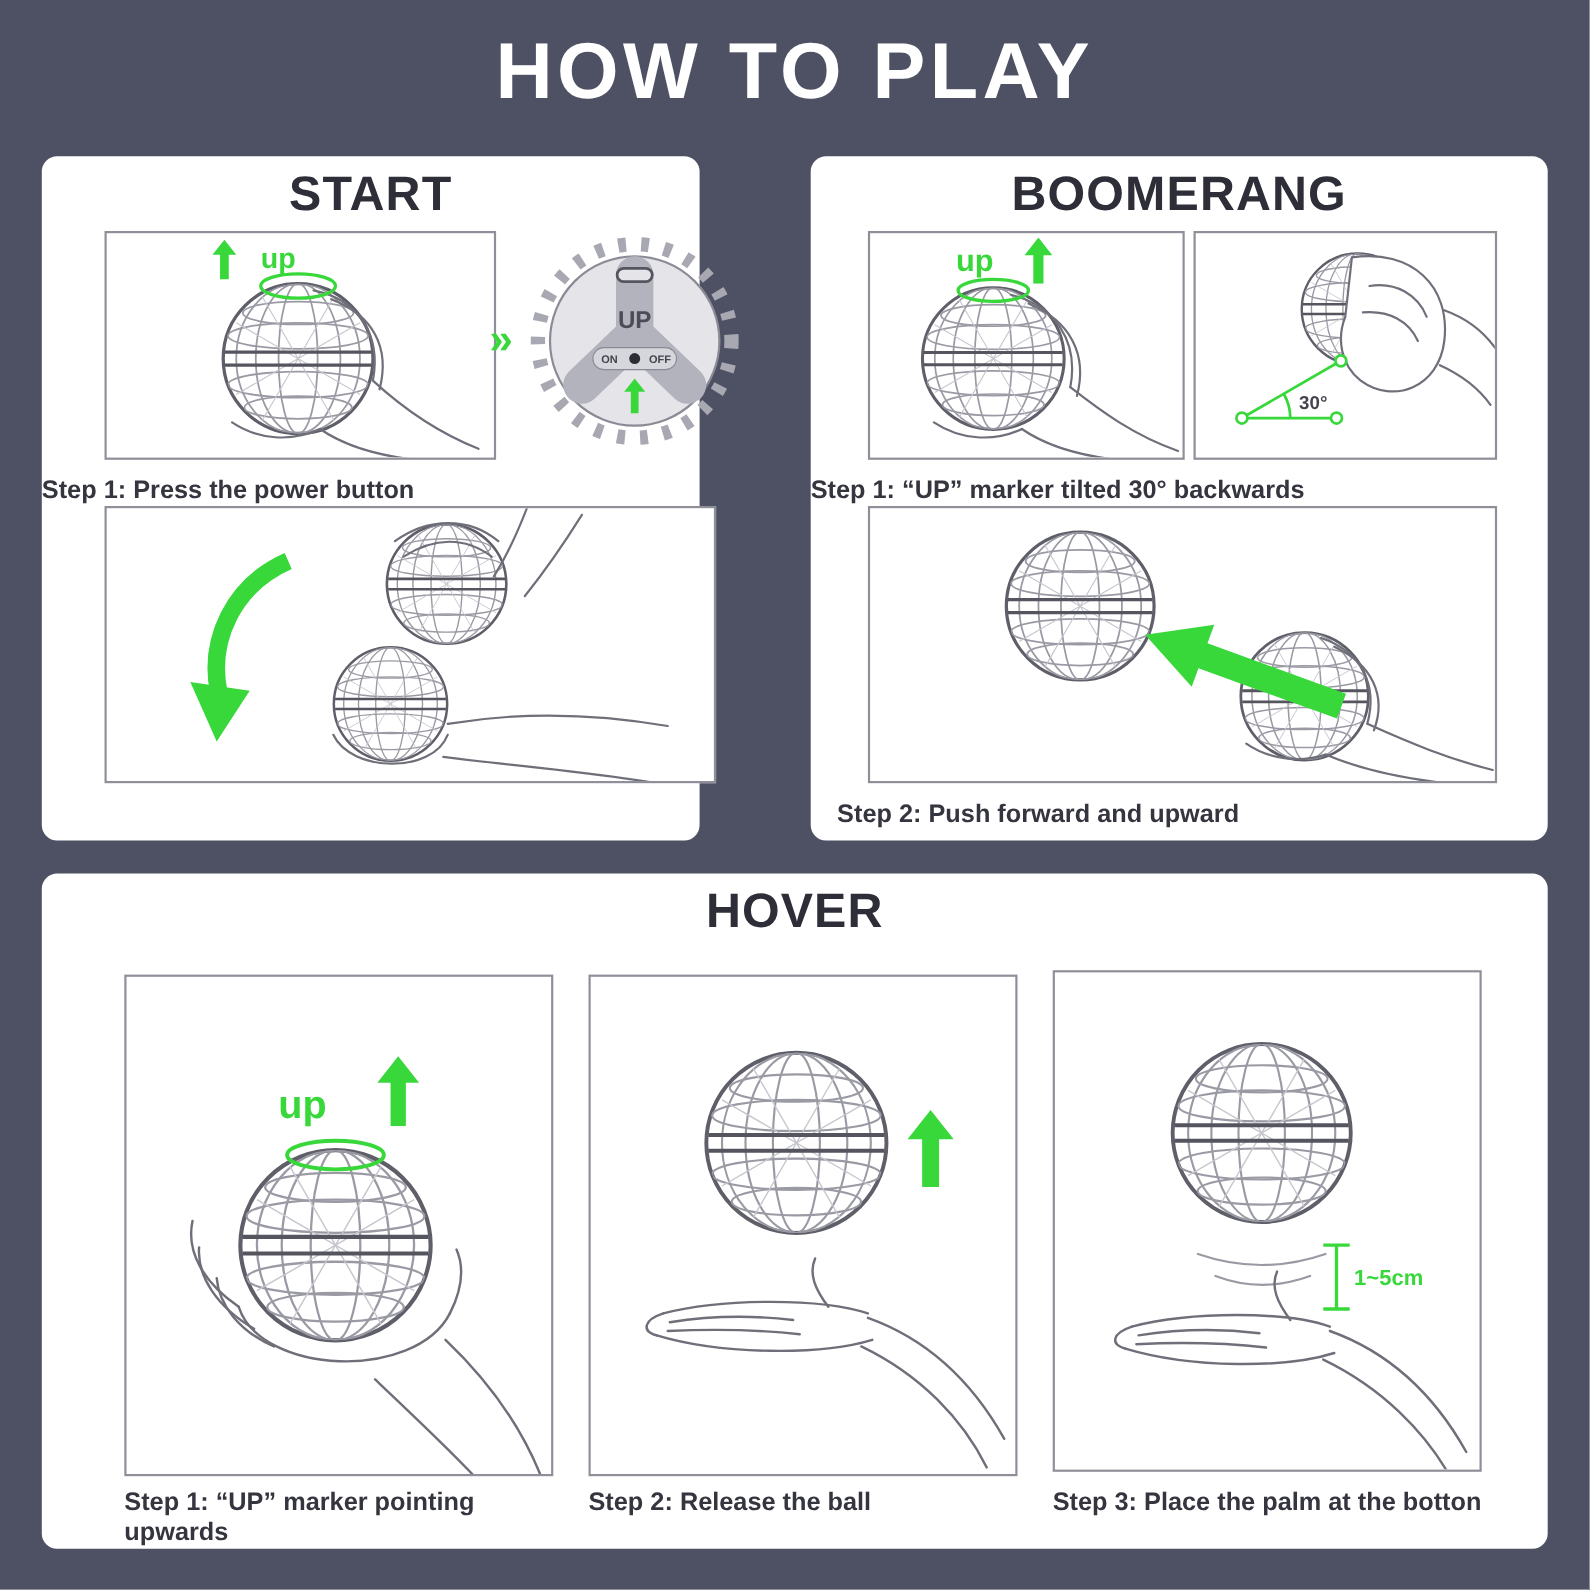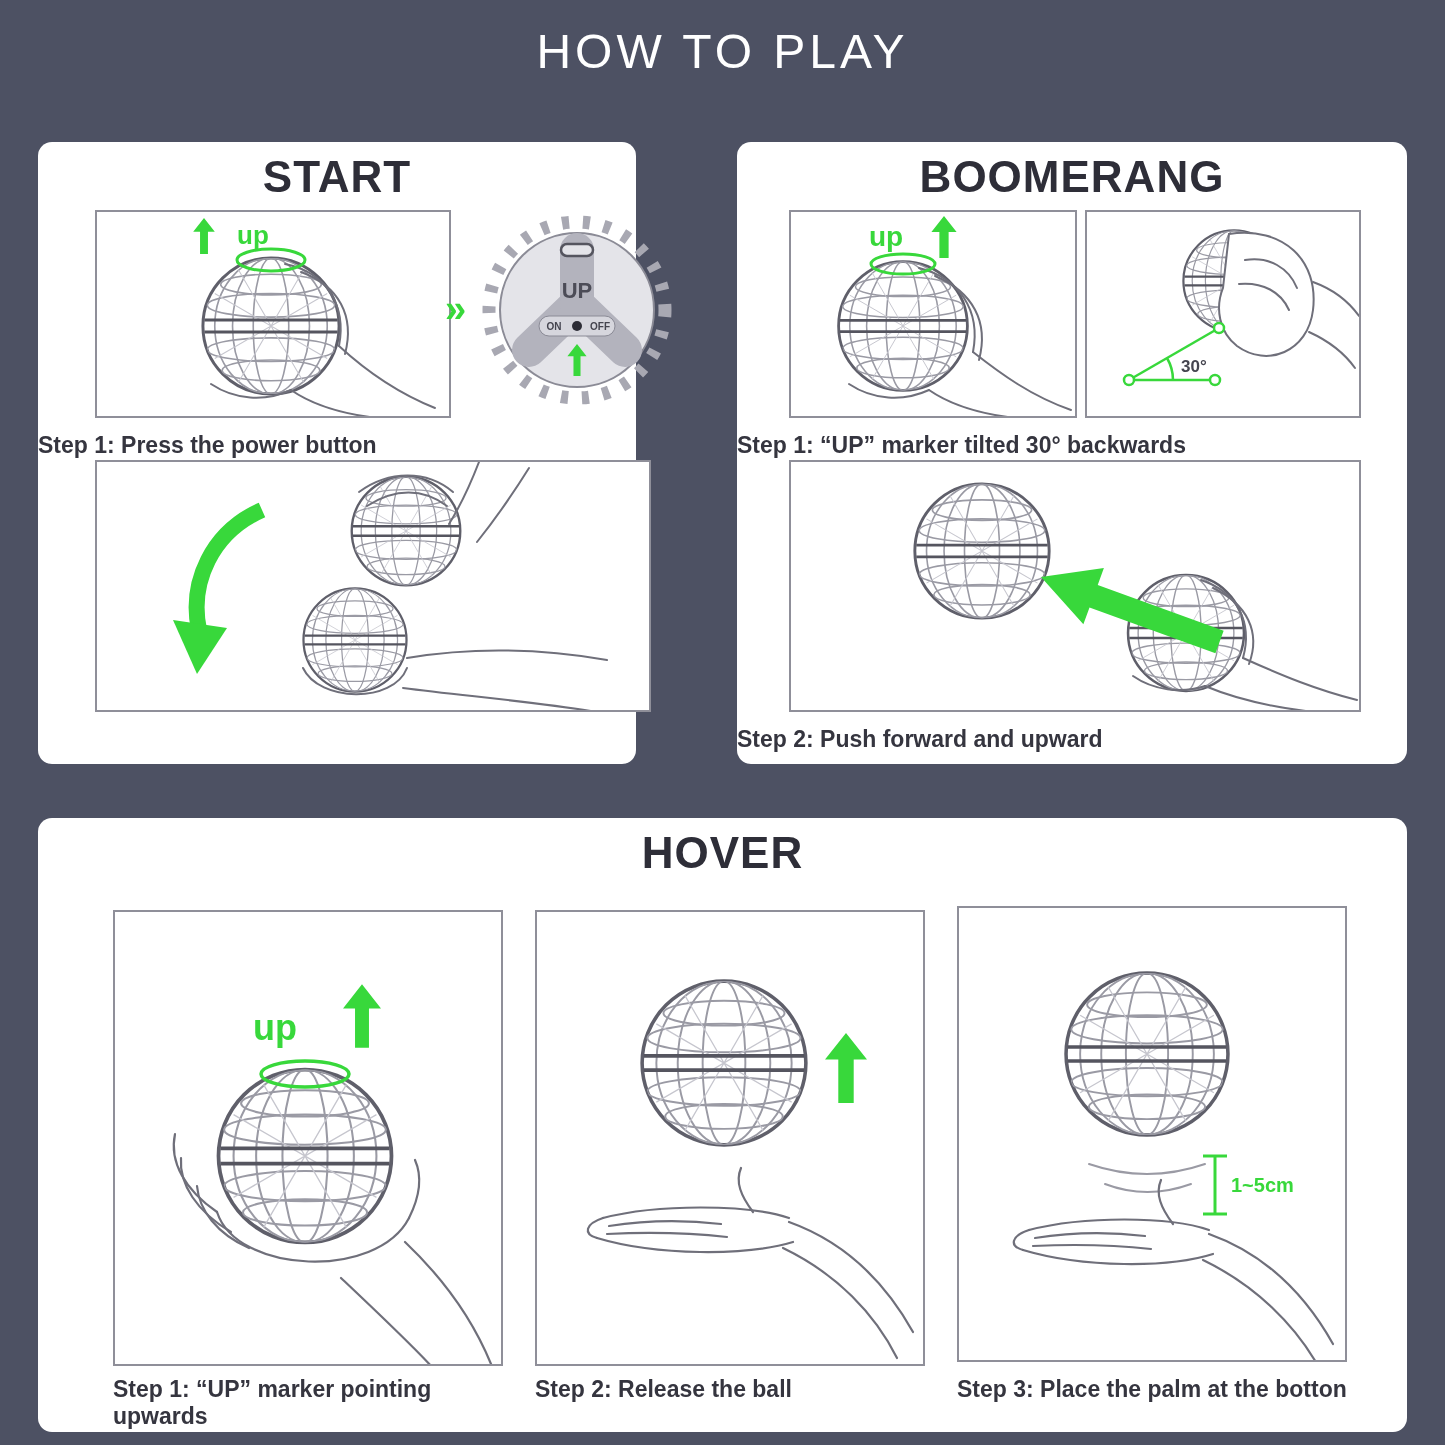--- a/index.html
+++ b/index.html
@@ -3,29 +3,29 @@
 <meta charset="utf-8">
 <style>
   html,body { margin:0; padding:0; }
   .stage {
     position:relative; width:1445px; height:1445px;
     background:#4d5163; overflow:hidden;
     font-family:"Liberation Sans", sans-serif;
   }
   .main-title {
     position:absolute; top:24px; left:0; width:100%;
-    text-align:center; color:#ffffff; font-size:48px; font-weight:normal;
+    text-align:center; color:#ffffff; font-size:72px; font-weight:bold;
     letter-spacing:4px;
   }
   .panel {
     position:absolute; background:#ffffff; border-radius:14px;
   }
   #panel-start    { left:38px;  top:142px; width:598px;  height:622px; }
   #panel-boomerang{ left:737px; top:142px; width:670px;  height:622px; }
-  #panel-hover    { left:38px;  top:794px; width:1369px; height:614px;margin-top:24px; }
+  #panel-hover    { left:38px;  top:794px; width:1369px; height:614px; }
   .panel-title {
     position:absolute; top:10px; left:0; width:100%; text-align:center;
     font-size:44px; font-weight:bold; color:#2e2e38; letter-spacing:1px;
   }
   .img-box {
     position:absolute; border:2px solid #8f8f99; background:#ffffff;
     box-sizing:border-box; overflow:hidden;
   }
   .caption {
     position:absolute; left:0; width:100%; 
@@ -193,21 +193,21 @@
           <path d="M342 214 C 362 228, 390 232, 414 224"></path>
           <path d="M452 196 C 492 214, 526 228, 566 238"></path>
           <path d="M414 224 C 452 240, 494 248, 544 252"></path>
         </g>
         <g transform="rotate(20 250 115)">
           <polygon points="250,115 306,85 306,103 440,103 440,127 306,127 306,145" fill="#38d83b"></polygon>
         </g>
       </svg>
     </div>
 
-    <div class="caption" style="top:584px;">Step 2: Push forward and upward</div>
+    <div class="caption" style="top:584px;padding-left:24px;">Step 2: Push forward and upward</div>
   </section>
 
   <section class="panel" id="panel-hover">
     <div class="panel-title">HOVER</div>
 
     <div class="img-box" style="left:75px; top:92px; width:390px; height:456px;">
       <svg width="386" height="452" viewBox="0 0 386 452">
         <use href="#ball" x="96" y="150" width="188" height="188"></use>
         <g fill="none" stroke="#6f6f7a" stroke-width="2.2" stroke-linecap="round">
           <path d="M102 300 C 122 362, 262 368, 294 306"></path>

